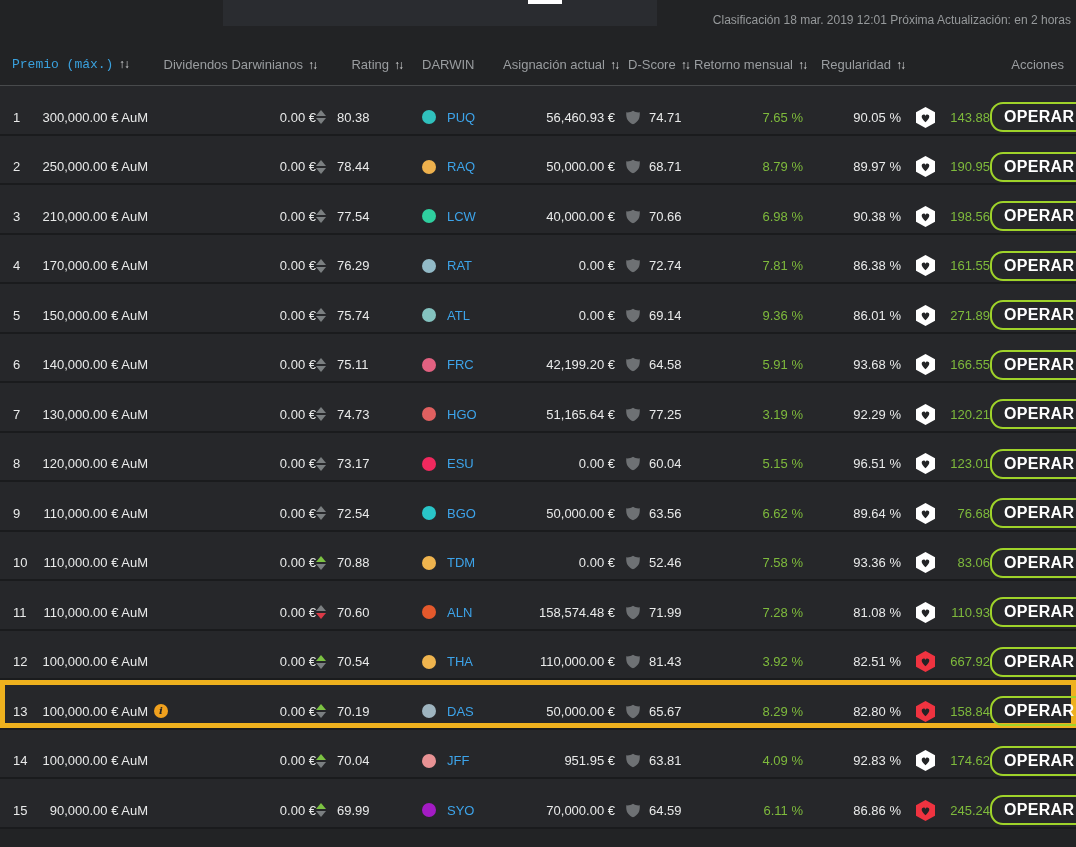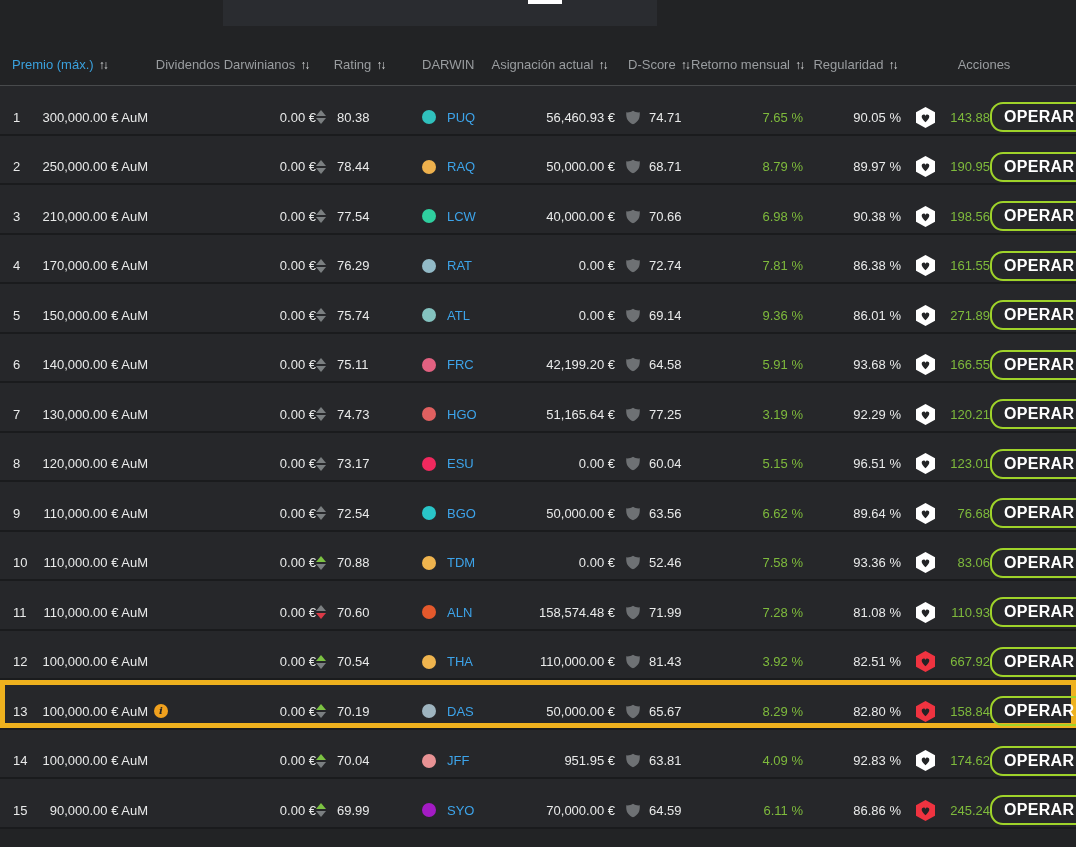--- a/index.html
+++ b/index.html
@@ -21,24 +21,24 @@
   }
   .update-text { position:absolute; right:5px; top:13px; color:#96999b; font-size:12px; white-space:nowrap; }
 
   
   .thead {
     display:grid; height:42px; align-items:center; margin-top:14px;
     grid-template-columns:148px 168px 86px 78px 138px 70px 118px 98px 172px;
     color:#9a9da0; border-bottom:1px solid #484a4c;
   }
   .thead .h { white-space:nowrap; }
-  .h-left { text-align:left; }  .h-right { text-align:center; }
+  .h-left { text-align:left; }  .h-right { text-align:right; }
   .pl12 { padding-left:12px; }  .pl18 { padding-left:20px; } .pl10 { padding-left:10px; }
   .pr12 { padding-right:12px; }
-  .h-premio { color:#3aa1de; }
+  .h-premio { color:#3aa1de;font-family:Liberation Mono, monospace; }
   .sort-icon { color:#d6d7d8; font-weight:bold; font-size:12px; letter-spacing:-2px; margin-left:5px; }
 
   
   .row {
     display:grid; height:49.5px; align-items:center;
     grid-template-columns:38px 110px 168px 86px 120px 93px 85px 103px 98px 49px 40px 86px;
     background:#26272a; border-bottom:2px solid #1a1b1d;
   }
   .row.highlighted { box-shadow:inset 0 0 0 5px #eeb11e; }
   .c { white-space:nowrap; }
@@ -73,20 +73,21 @@
 </style>
 </head>
 <body>
 
 <div class="app">
 
   <div class="top-strip">
     <div class="tab-bar-remnant">
       <div class="tab-indicator"></div>
     </div>
+    <div class="update-text">Clasificación 18 mar. 2019 12:01 Próxima Actualización: en 2 horas</div>
   </div>
 
   <div class="thead">
     <div class="h h-left pl12 h-premio"><span>Premio (máx.)</span><span class="sort-icon">↑↓</span></div>
     <div class="h h-right"><span>Dividendos Darwinianos</span><span class="sort-icon">↑↓</span></div>
     <div class="h h-right"><span>Rating</span><span class="sort-icon">↑↓</span></div>
     <div class="h h-left pl18">DARWIN</div>
     <div class="h h-right"><span>Asignación actual</span><span class="sort-icon">↑↓</span></div>
     <div class="h h-left pl10"><span>D-Score</span><span class="sort-icon">↑↓</span></div>
     <div class="h h-right"><span>Retorno mensual</span><span class="sort-icon">↑↓</span></div>

